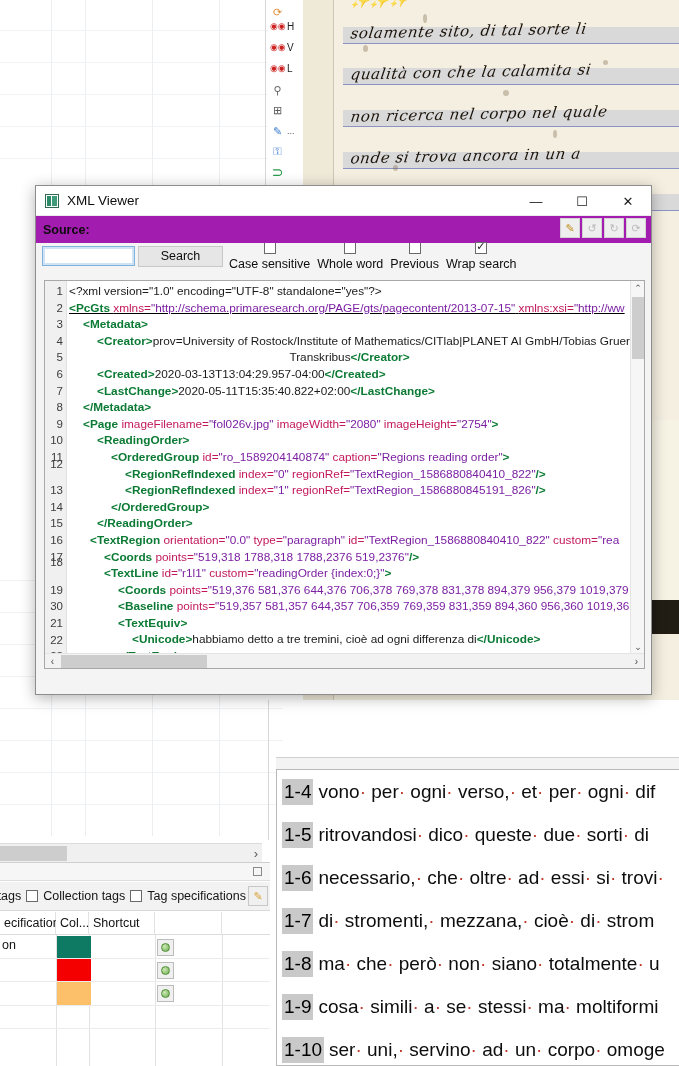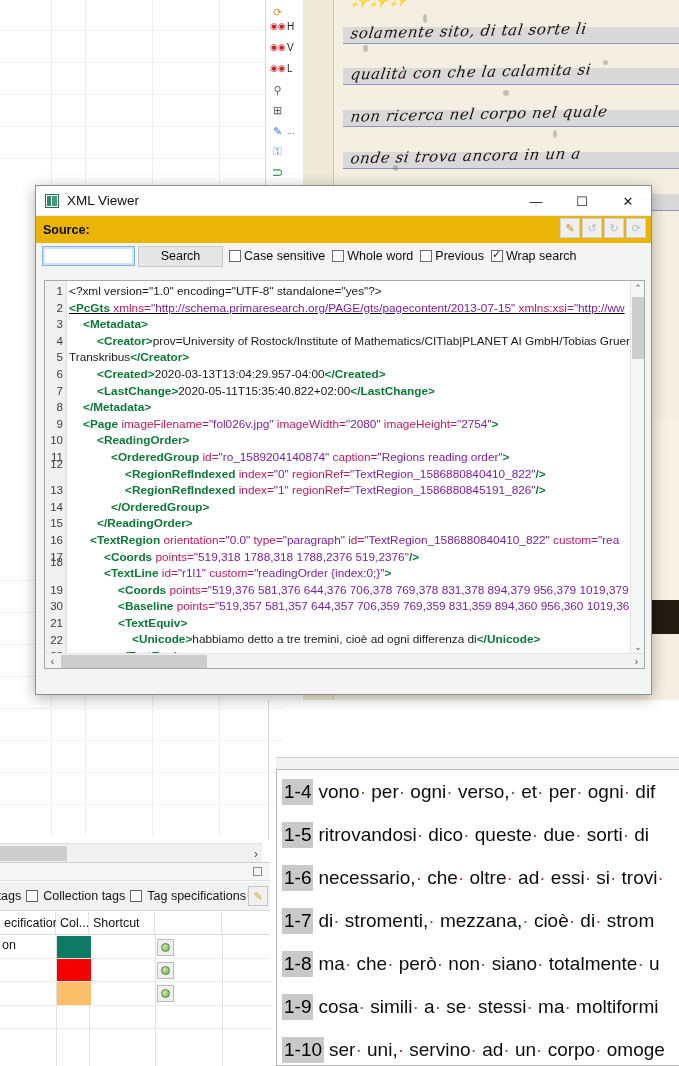--- a/index.html
+++ b/index.html
@@ -159,21 +159,21 @@
   }
   .title-text { font-size: 13.5px; color: #0c0c0c; }
   .win-btns { position: absolute; right: 0; top: 0; height: 30px; display: flex; }
   .win-btn {
     width: 46px; height: 30px; display: flex; align-items: center; justify-content: center;
     font-size: 13px; color: #1b1b1b;
   }
 
   .srcbar {
     height: 27px; display: flex; align-items: center; padding-left: 7px;
-    background: #eab308; position: relative;
+    background: #a21caf; position: relative;
   }
   .src-label { font-size: 12.5px; font-weight: bold; color: #0c0c0c; margin-right: 9px; }
   .src-url { font-size: 12.5px; color: #0c0c0c; }
   .src-tools { position: absolute; right: 5px; top: 2px; display: flex; gap: 2px; }
   .sq-btn {
     width: 20px; height: 20px; background: #efefef; border: 1px solid #d3d3d3;
     display: flex; align-items: center; justify-content: center; font-size: 11px; color:#b9b9b9;
   }
   .sq-btn.on { color: #c09122; }
 
@@ -183,21 +183,21 @@
   }
   .search-input {
     width: 93px; height: 20px; background: #ffffff; border: 1px solid #7fb2dd;
     outline: 2px solid #cfe3f5; outline-offset: -3px; margin-right: 3px;
   }
   .search-btn {
     width: 85px; height: 21px; background: #e6e6e6; border: 1px solid #c8c8c8;
     display: flex; align-items: center; justify-content: center; font-size: 12.5px;
     margin-right: 6px;
   }
-  .chk-group { display: flex; align-items: center; gap: 3px; margin-right: 7px; white-space: nowrap; font-size: 12.5px; }
+  .chk-group { display: flex; align-items: center; gap: 3px; margin-right: 7px; white-space: nowrap; font-size: 12.5px; flex-direction: column; }
 
   .code-area {
     position: absolute; left: 8px; top: 94px; width: 601px; height: 389px;
     background: #ffffff; border: 1px solid #a8a8a8; overflow: hidden;
   }
   .gutter {
     position: absolute; left: 0; top: 0; width: 22px; height: 100%;
     background: #f0f0f0; border-right: 1px solid #e0e0e0;
   }
   .gnum {
@@ -491,21 +491,21 @@
           <div class="gnum" style="top: 334px;">21</div>
           <div class="gnum" style="top: 350.6px;">22</div>
           <div class="gnum" style="top: 367.2px;">23</div>
           <div class="gnum" style="top: 383.8px;">24</div>
         </div>
       <div class="code-lines" id="codelines">
           <div class="cl" style="padding-left: 0px;"><span class="t-pi">&lt;?xml version="1.0" encoding="UTF-8" standalone="yes"?&gt;</span></div>
           <div class="cl" style="padding-left: 0px; text-decoration: underline;"><span class="t-tag">&lt;PcGts</span> <span class="t-attr">xmlns=</span><span class="t-val">"http://schema.primaresearch.org/PAGE/gts/pagecontent/2013-07-15"</span> <span class="t-attr">xmlns:xsi=</span><span class="t-val">"http://ww</span></div>
           <div class="cl" style="padding-left: 14px;"><span class="t-tag">&lt;Metadata&gt;</span></div>
           <div class="cl" style="padding-left: 28px;"><span class="t-tag">&lt;Creator&gt;</span><span class="t-txt">prov=University of Rostock/Institute of Mathematics/CITlab|PLANET AI GmbH/Tobias Gruer</span></div>
-          <div class="cl" style="padding-left: 0px;"><span class="t-txt">Transkribus</span><span class="t-tag">&lt;/Creator&gt;</span></div>
+          <div class="cl" style="padding-left: 0px; text-align: center;"><span class="t-txt">Transkribus</span><span class="t-tag">&lt;/Creator&gt;</span></div>
           <div class="cl" style="padding-left: 28px;"><span class="t-tag">&lt;Created&gt;</span><span class="t-txt">2020-03-13T13:04:29.957-04:00</span><span class="t-tag">&lt;/Created&gt;</span></div>
           <div class="cl" style="padding-left: 28px;"><span class="t-tag">&lt;LastChange&gt;</span><span class="t-txt">2020-05-11T15:35:40.822+02:00</span><span class="t-tag">&lt;/LastChange&gt;</span></div>
           <div class="cl" style="padding-left: 14px;"><span class="t-tag">&lt;/Metadata&gt;</span></div>
           <div class="cl" style="padding-left: 14px;"><span class="t-tag">&lt;Page</span> <span class="t-attr">imageFilename=</span><span class="t-val">"fol026v.jpg"</span> <span class="t-attr">imageWidth=</span><span class="t-val">"2080"</span> <span class="t-attr">imageHeight=</span><span class="t-val">"2754"</span><span class="t-tag">&gt;</span></div>
           <div class="cl" style="padding-left: 28px;"><span class="t-tag">&lt;ReadingOrder&gt;</span></div>
           <div class="cl" style="padding-left: 42px;"><span class="t-tag">&lt;OrderedGroup</span> <span class="t-attr">id=</span><span class="t-val">"ro_1589204140874"</span> <span class="t-attr">caption=</span><span class="t-val">"Regions reading order"</span><span class="t-tag">&gt;</span></div>
           <div class="cl" style="padding-left: 56px;"><span class="t-tag">&lt;RegionRefIndexed</span> <span class="t-attr">index=</span><span class="t-val">"0"</span> <span class="t-attr">regionRef=</span><span class="t-val">"TextRegion_1586880840410_822"</span><span class="t-tag">/&gt;</span></div>
           <div class="cl" style="padding-left: 56px;"><span class="t-tag">&lt;RegionRefIndexed</span> <span class="t-attr">index=</span><span class="t-val">"1"</span> <span class="t-attr">regionRef=</span><span class="t-val">"TextRegion_1586880845191_826"</span><span class="t-tag">/&gt;</span></div>
           <div class="cl" style="padding-left: 42px;"><span class="t-tag">&lt;/OrderedGroup&gt;</span></div>
           <div class="cl" style="padding-left: 28px;"><span class="t-tag">&lt;/ReadingOrder&gt;</span></div>

